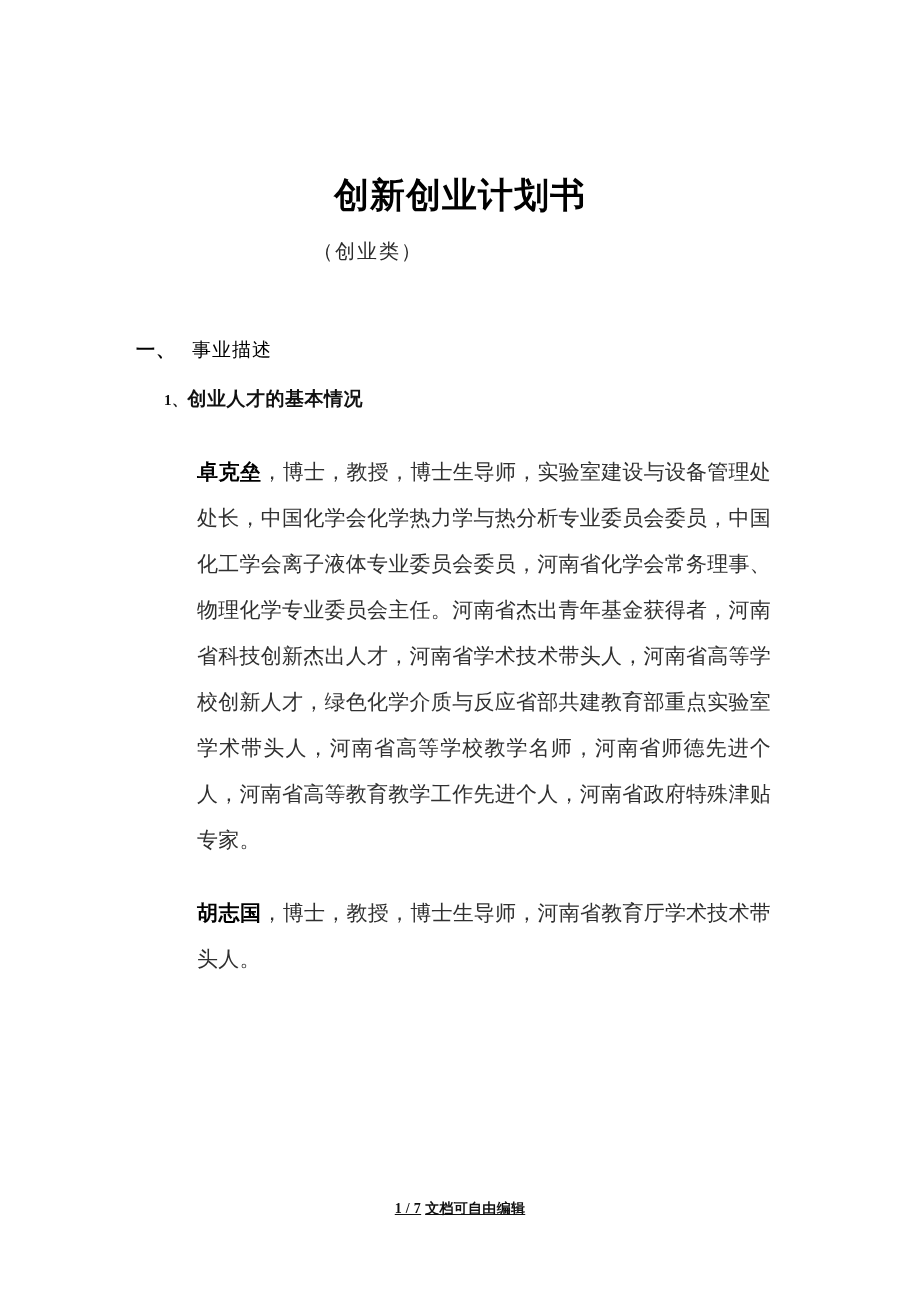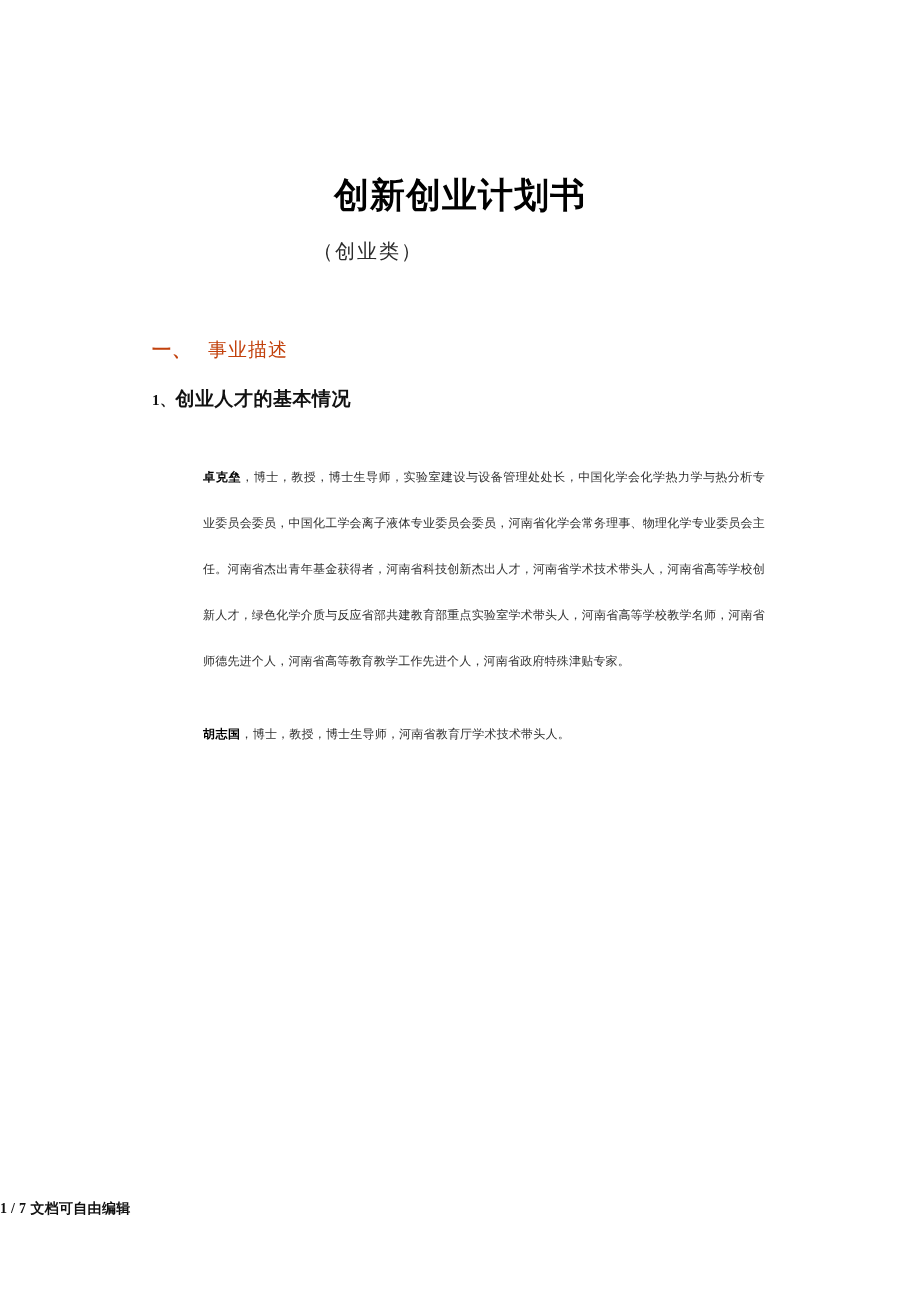--- a/index.html
+++ b/index.html
@@ -49,39 +49,39 @@
     text-align: center;
     font-size: 20px;
     font-weight: normal;
     letter-spacing: 2px;
     color: #2b2b2b;
   }
 
   
   .heading-1 {
     position: absolute;
-    left: 152px;
+    left: 136px;
     top: 337px;
     font-size: 19px;
-    color: #c2410c;
+    color: #000000;
     white-space: nowrap;
   }
   .heading-1 .h1-num {
     font-weight: bold;
     letter-spacing: 1px;
   }
   .heading-1 .h1-text {
     font-weight: normal;
     margin-left: 16px;
     letter-spacing: 1px;
   }
 
   .heading-2 {
     position: absolute;
-    left: 152px;
+    left: 164px;
     top: 386px;
     font-size: 19px;
     font-weight: bold;
     color: #111111;
     white-space: nowrap;
     letter-spacing: 0.5px;
     text-align: right;
   }
   .heading-2 .h2-num {
     font-size: 15px;
@@ -90,48 +90,49 @@
 
   
   .body-block {
     position: absolute;
     left: 195px;
     top: 447px;
     width: 578px;
   }
 
   .para {
-    font-size: 12px;
+    font-size: 21px;
     line-height: 46px;
     text-align: justify;
     text-justify: inter-ideograph;
     color: #303030;
-    margin: 8px;
+    margin: 2px;
     letter-spacing: 0.2px;
-    font-family: Liberation Mono, monospace;
   }
   .para + .para {
     margin-top: 27px;
   }
   .para .person {
     font-weight: bold;
     color: #000000;
     letter-spacing: 0.5px;
   }
 
   
   .page-footer {
     position: absolute;
     left: 0;
     top: 1200px;
     width: 920px;
+    text-align: center;
     font-size: 14px;
     font-weight: bold;
     color: #101010;
     letter-spacing: 0.3px;
+    text-decoration: underline;
   }
   .page-footer .pg-num {
     margin-right: 4px;
   }
 </style>
 </head>
 <body>
 
 <div class="page">
 

